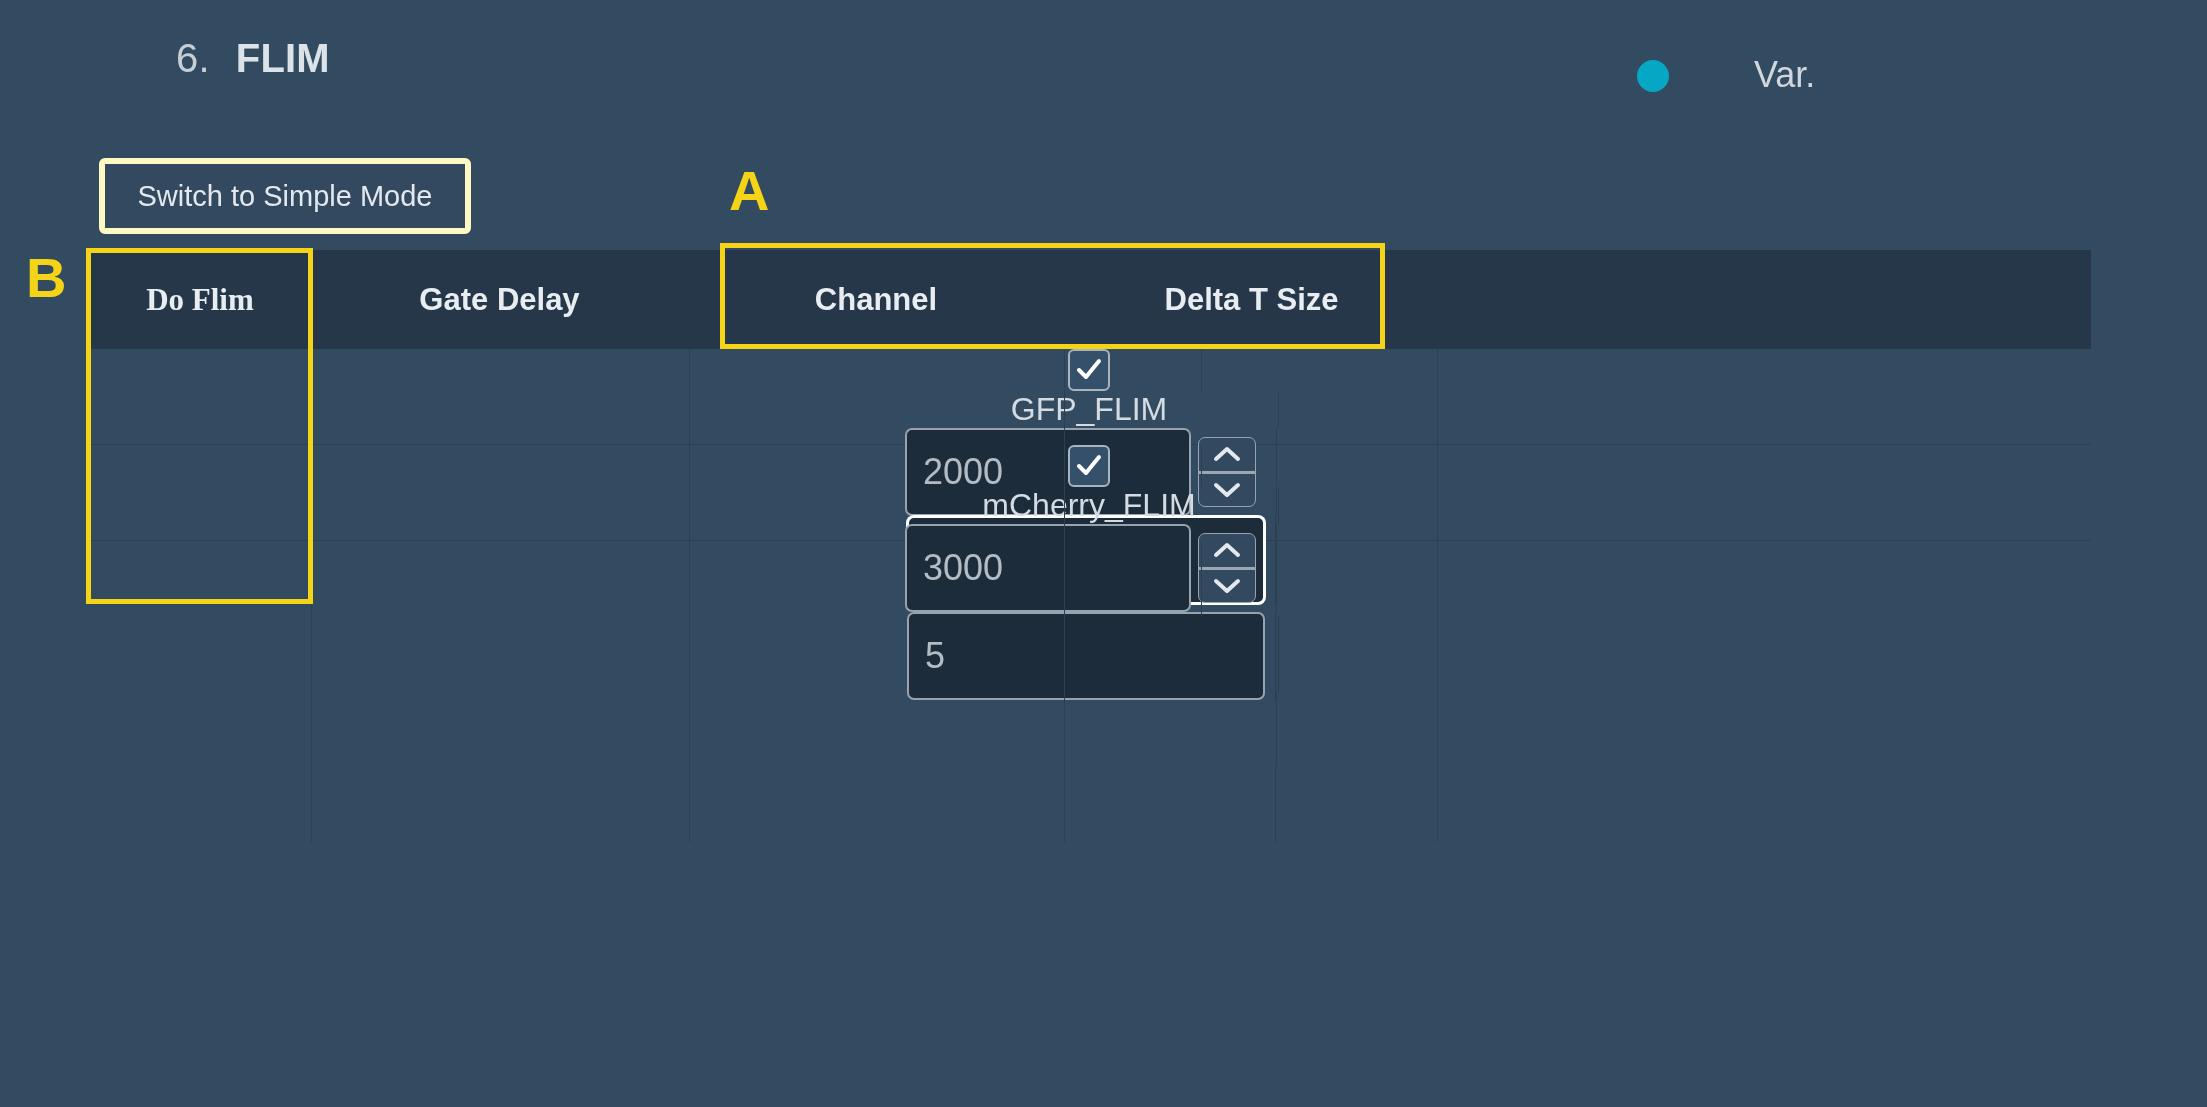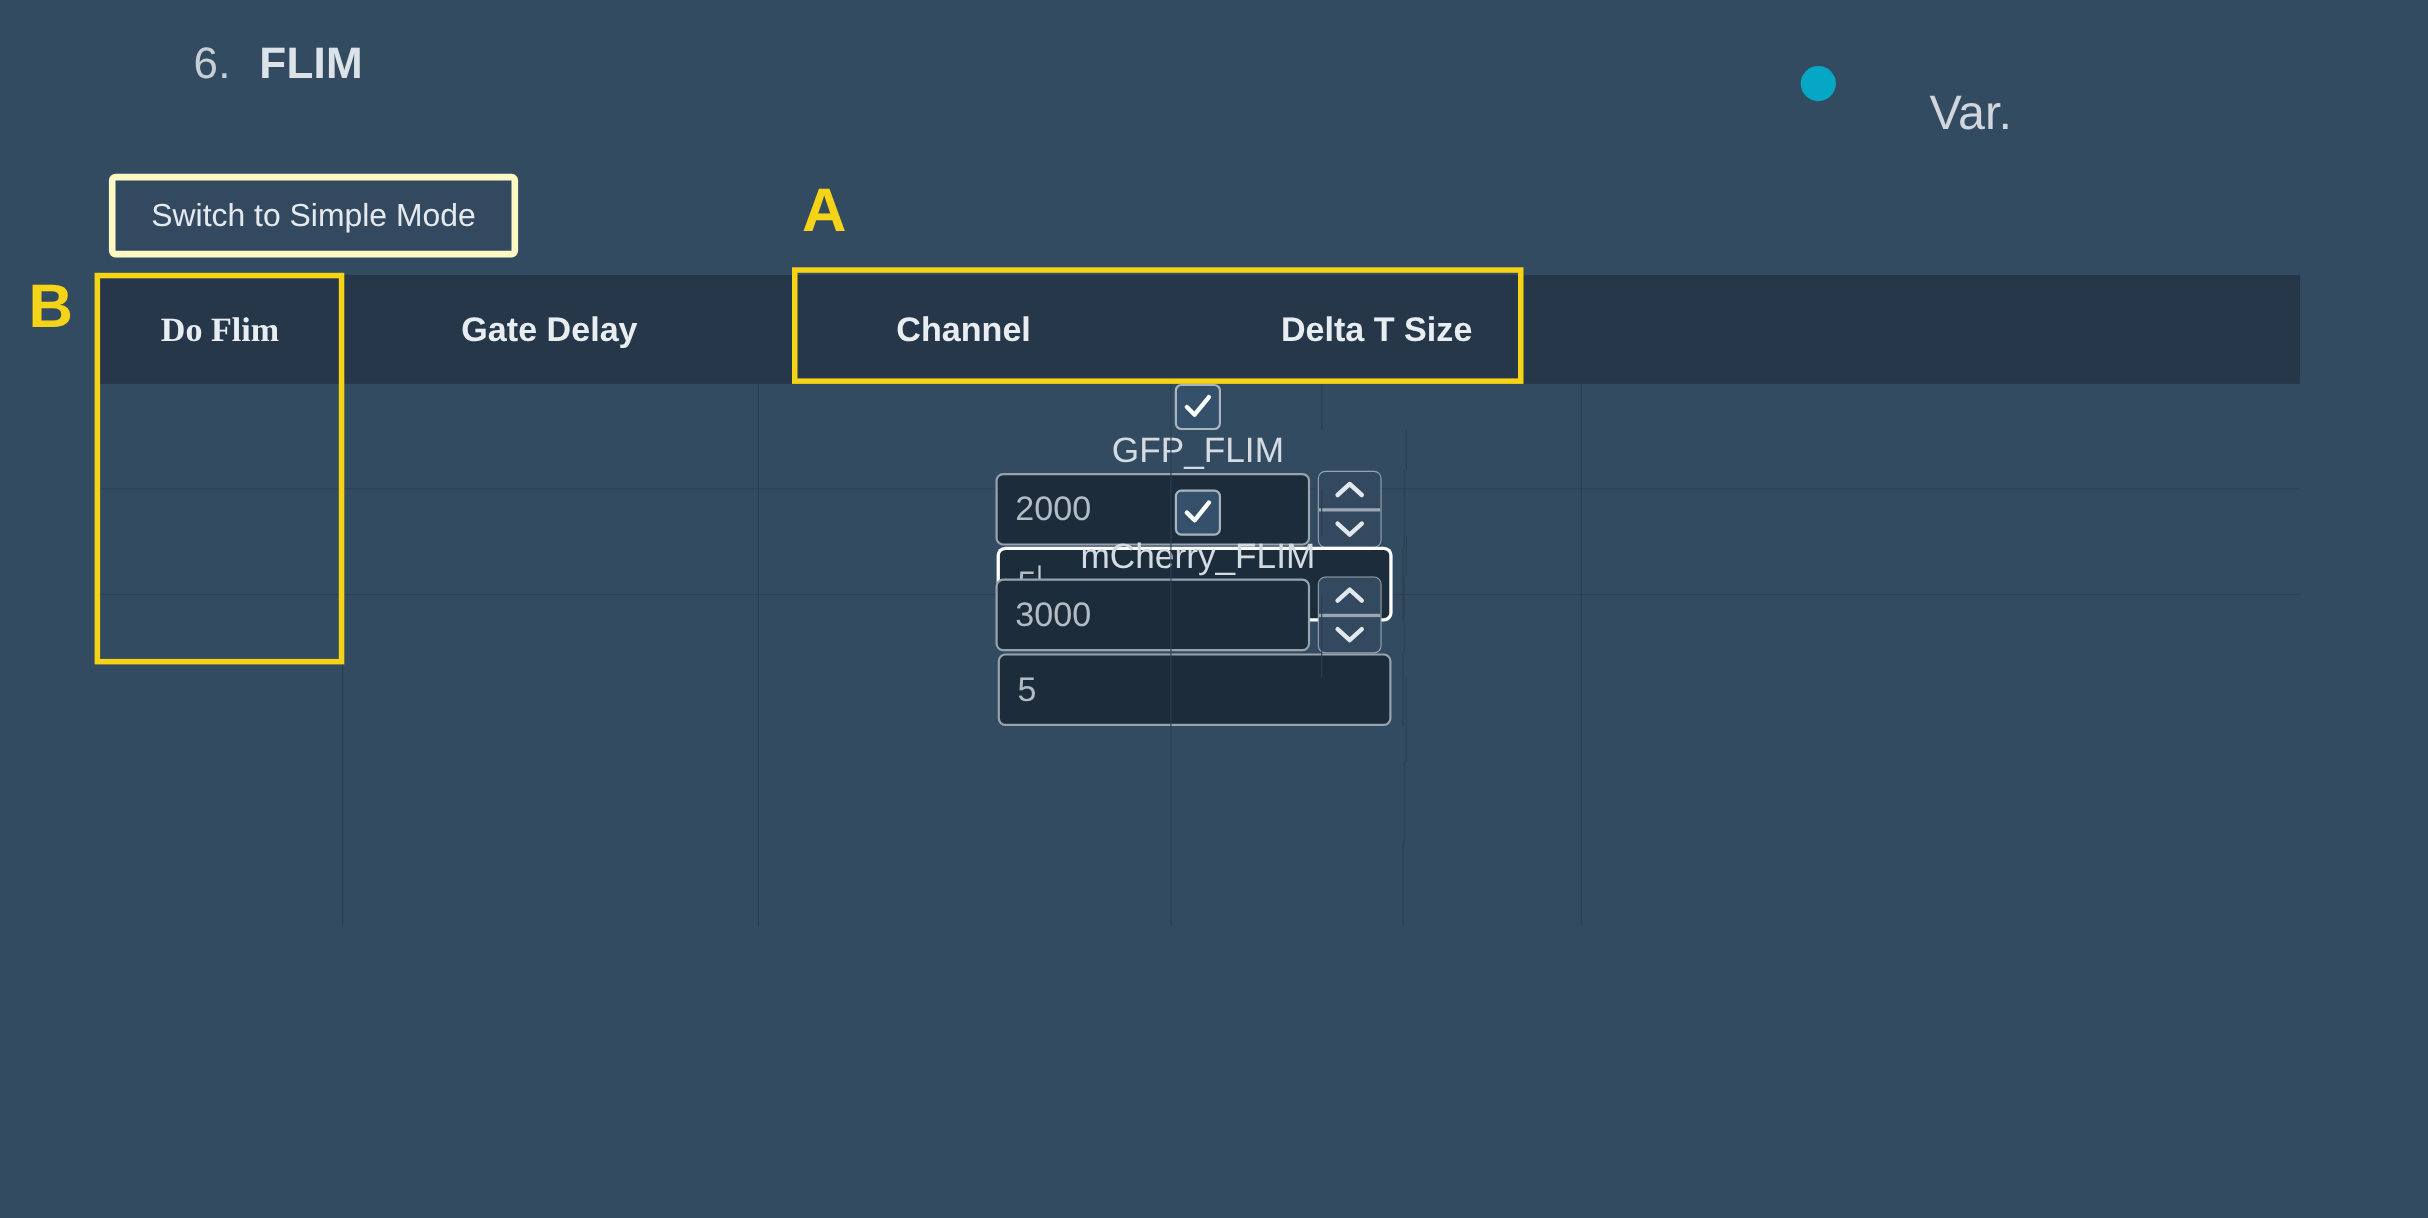--- a/index.html
+++ b/index.html
@@ -45,24 +45,23 @@
     top: 60px;
     width: 32px;
     height: 32px;
     border-radius: 50%;
     background: #06a7c4;
   }
   .var-label {
     position: absolute;
     left: 1754px;
     top: 54px;
-    font-size: 44px;
+    font-size: 36px;
     color: #cfd6dd;
     white-space: nowrap;
-    margin-top: 24px;
   }
 
   
   .switch-btn {
     position: absolute;
     left: 99px;
     top: 158px;
     width: 372px;
     height: 76px;
     background: #33495f;
@@ -167,26 +166,26 @@
     position: absolute;
     left: 4px;
     top: 4px;
     width: 30px;
     height: 30px;
   }
 
   
   .numfield {
     width: 286px;
-    height: 66px;
+    height: 88px;
     background: #1d2c3a;
     border: 2px solid #97a3ae;
     border-radius: 7px;
     color: #b3bcc5;
-    font-size: 31px;
+    font-size: 36px;
     font-family: "Liberation Sans", sans-serif;
     padding: 0 0 0 16px;
     display: flex;
     align-items: center;
     outline: none;
     cursor: text;
   }
   .numfield.wide { width: 358px; }
   .numfield.focused {
     border-color: #ffffff;

